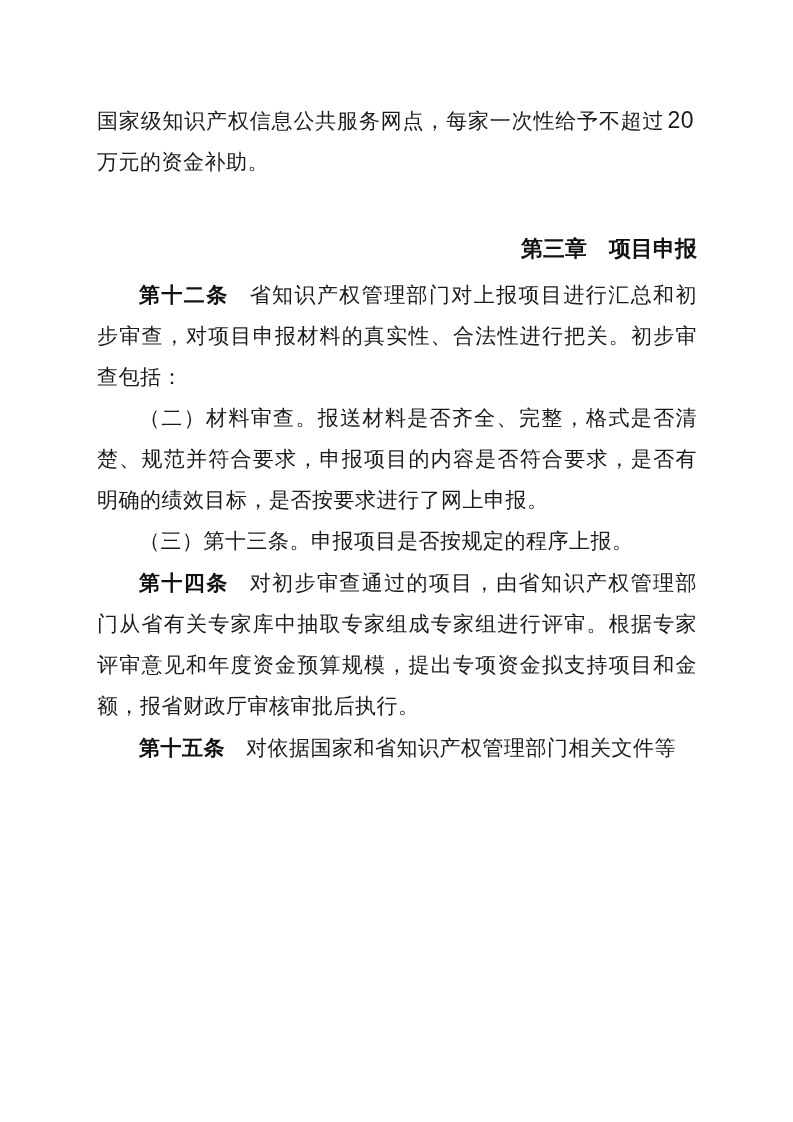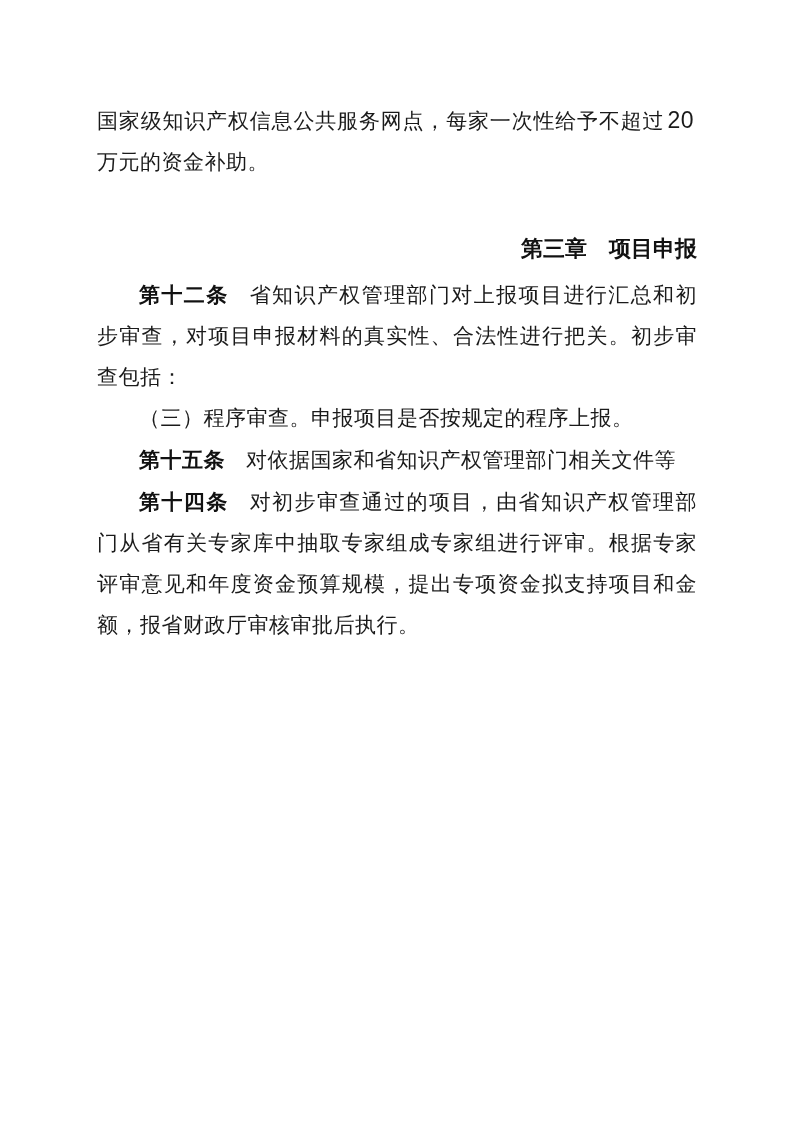--- a/index.html
+++ b/index.html
@@ -55,20 +55,21 @@
 <div class="page">
 
   <p class="para"><span>国家级知识产权信息公共服务网点，每家一次性给予不超过</span><span class="num">20</span><span>万元的资金补助。</span></p>
 
   <h2 class="chapter">第三章　项目申报</h2>
 
 
   <p class="para indent"><span class="lbl">第十二条</span><span>省知识产权管理部门对上报项目进行汇总和初步审查，对项目申报材料的真实性、合法性进行把关。初步审查包括：</span></p>
 
 
+  <p class="para indent"><span>（二）材料审查。报送材料是否齐全、完整，格式是否清楚、规范并符合要求，申报项目的内容是否符合要求，是否有明确的绩效目标，是否按要求进行了网上申报。</span></p>
 
-  <p class="para indent"><span>（三）程序审查。申报项目是否按规定的程序上报。</span></p>
+  <p class="para indent"><span>（三）第十三条。申报项目是否按规定的程序上报。</span></p>
+
+  <p class="para indent"><span class="lbl">第十四条</span><span>对初步审查通过的项目，由省知识产权管理部门从省有关专家库中抽取专家组成专家组进行评审。根据专家评审意见和年度资金预算规模，提出专项资金拟支持项目和金额，报省财政厅审核审批后执行。</span></p>
 
   <p class="para indent"><span class="lbl">第十五条</span><span>对依据国家和省知识产权管理部门相关文件等</span></p>
-
-  <p class="para indent"><span class="lbl">第十四条</span><span>对初步审查通过的项目，由省知识产权管理部门从省有关专家库中抽取专家组成专家组进行评审。根据专家评审意见和年度资金预算规模，提出专项资金拟支持项目和金额，报省财政厅审核审批后执行。</span></p>
 
 </div>
 
 </body></html>

